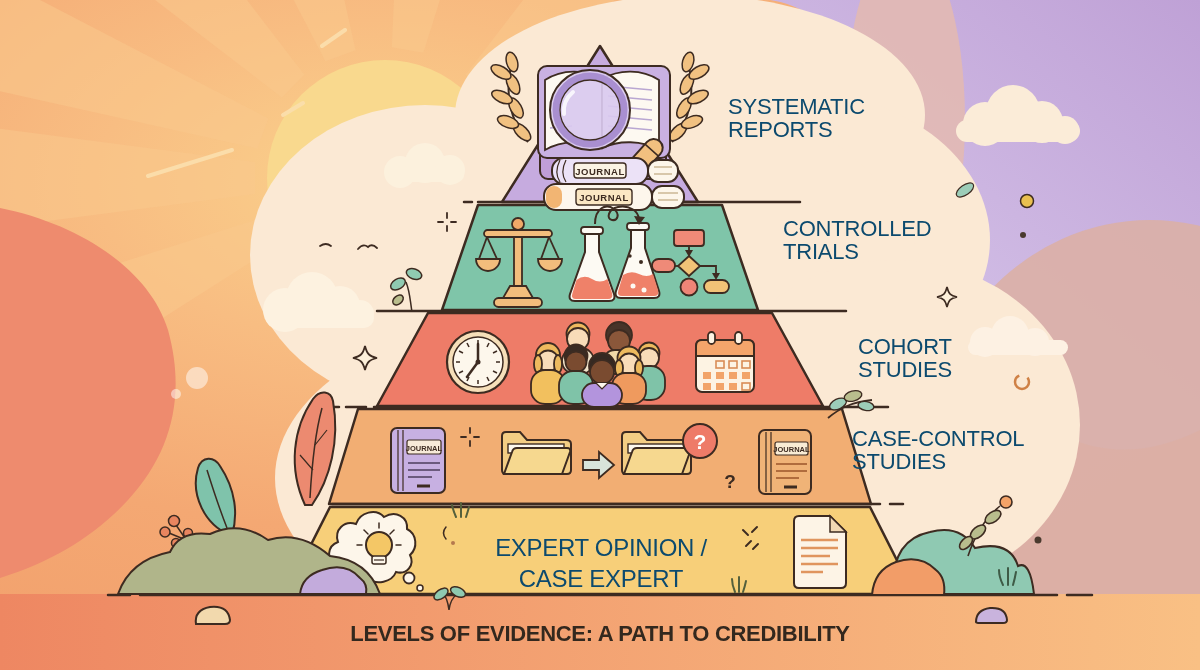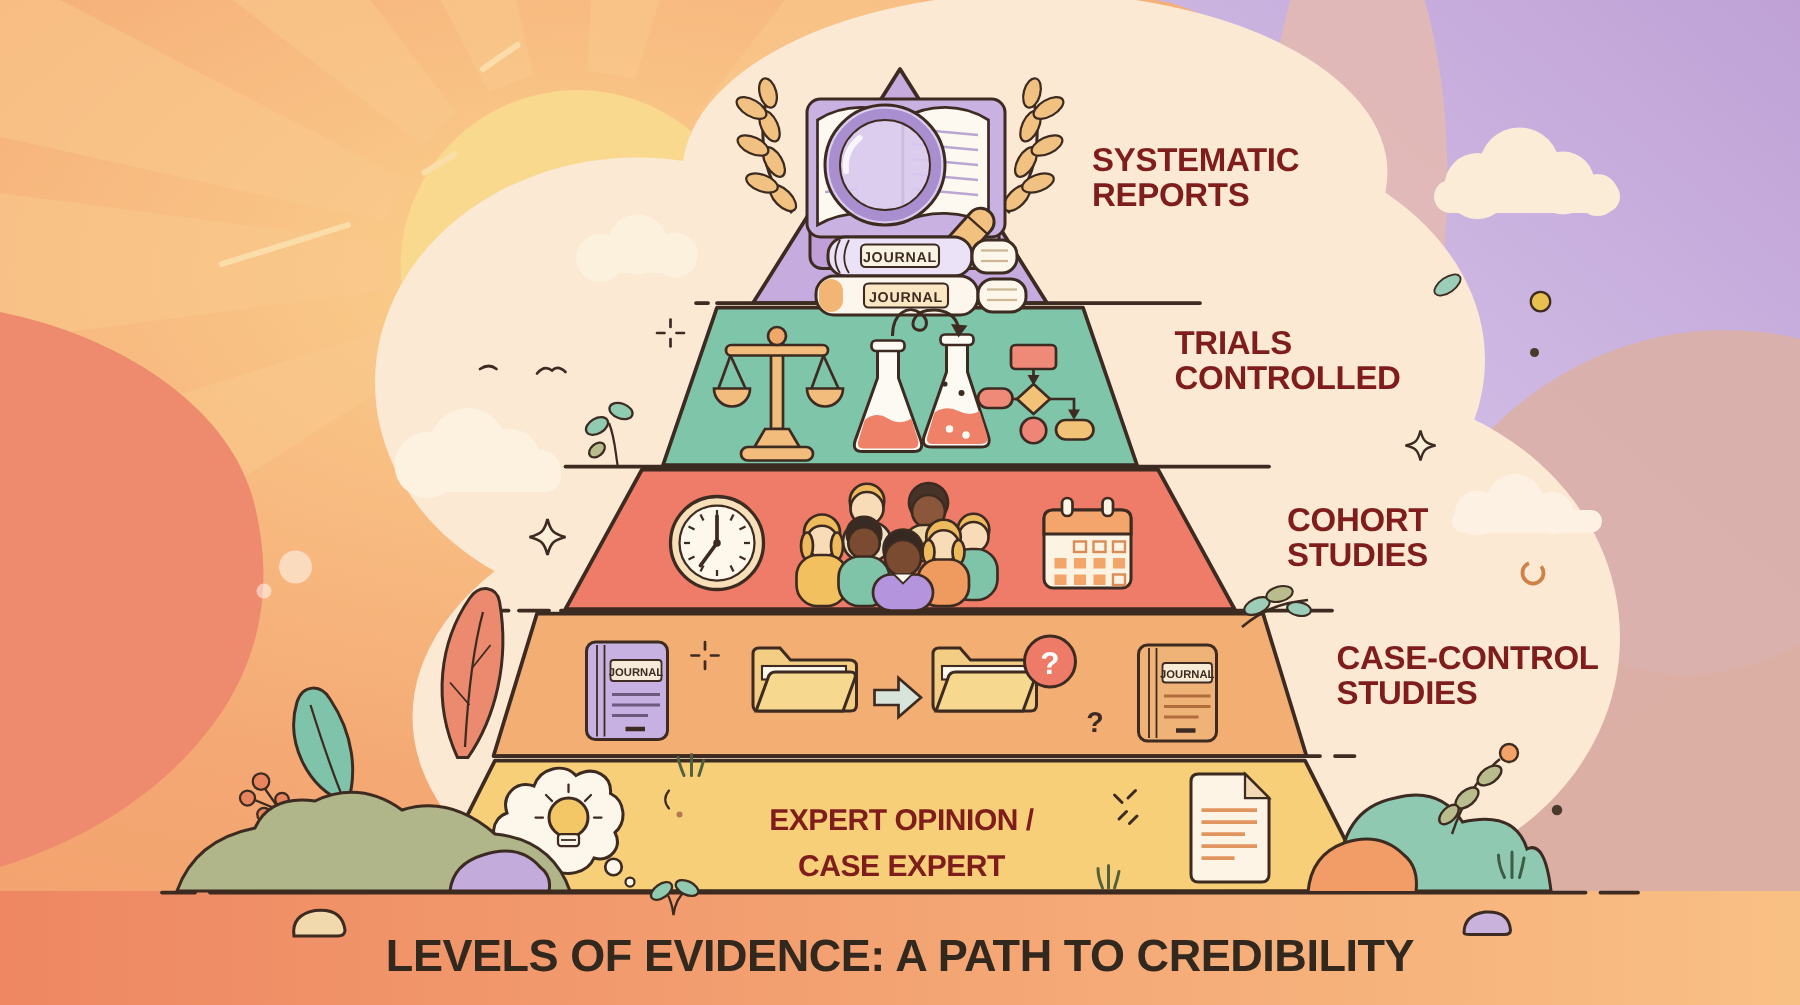--- a/index.html
+++ b/index.html
@@ -2,33 +2,33 @@
 <html><head>
 <meta charset="utf-8">
 <style>
   html,body{margin:0;padding:0;background:#555;}
   .stage{
     position:relative;width:1200px;height:670px;overflow:hidden;
     font-family:"Liberation Sans",sans-serif;background:#f5ad77;
   }
   .stage svg{position:absolute;left:0;top:0;}
   .lvl-label{
-    position:absolute;font-weight:bold;font-size:22px;line-height:23px;
-    letter-spacing:-0.2px;color:#7f1d1d;pointer-events:none;white-space:nowrap;
+    position:absolute;font-weight:normal;font-size:22px;line-height:23px;
+    letter-spacing:-0.2px;color:#0c4a6e;pointer-events:none;white-space:nowrap;
   }
   .lline{display:block;}
   .lab-1{left:728px;top:95px;}
   .lab-2{left:783px;top:217px;}
   .lab-3{left:833px;top:335px;margin-left:25px;}
-  .lab-4{left:891px;top:427px;}
+  .lab-4{left:852px;top:427px;}
   .lab-5{left:601px;top:532px;transform:translateX(-50%);text-align:center;
-         font-size:20px;line-height:31px;letter-spacing:-0.3px;}
+         font-size:24px;line-height:31px;letter-spacing:-0.3px;}
   .main-title{
     position:absolute;left:600px;top:621px;transform:translateX(-50%);
-    font-weight:bold;font-size:30px;letter-spacing:-0.3px;color:#33281e;
+    font-weight:bold;font-size:22px;letter-spacing:-0.3px;color:#33281e;
     white-space:nowrap;pointer-events:none;
   }
   .journal-txt{font-family:"Liberation Sans",sans-serif;font-weight:bold;fill:#3d2b21;}
 </style>
 </head>
 <body>
 
 <div class="stage">
 <svg width="1200" height="670" viewBox="0 0 1200 670">
   <defs>
@@ -486,22 +486,22 @@
     <ellipse cx="441" cy="594" rx="8" ry="4.5" fill="#8fcab1" transform="rotate(-35 441 594)"></ellipse>
     <ellipse cx="458" cy="592" rx="8" ry="4.5" fill="#8fcab1" transform="rotate(25 458 592)"></ellipse>
   </g>
 </svg>
 
 <div class="lvl-label lab-1">
   <span class="lline">SYSTEMATIC</span>
   <span class="lline">REPORTS</span>
 </div>
 <div class="lvl-label lab-2">
+  <span class="lline">CONTROLLED</span>
   <span class="lline">TRIALS</span>
-  <span class="lline">CONTROLLED</span>
 </div>
 <div class="lvl-label lab-3">
   <span class="lline">COHORT</span>
   <span class="lline">STUDIES</span>
 </div>
 <div class="lvl-label lab-4">
   <span class="lline">CASE-CONTROL</span>
   <span class="lline">STUDIES</span>
 </div>
 <div class="lvl-label lab-5">

